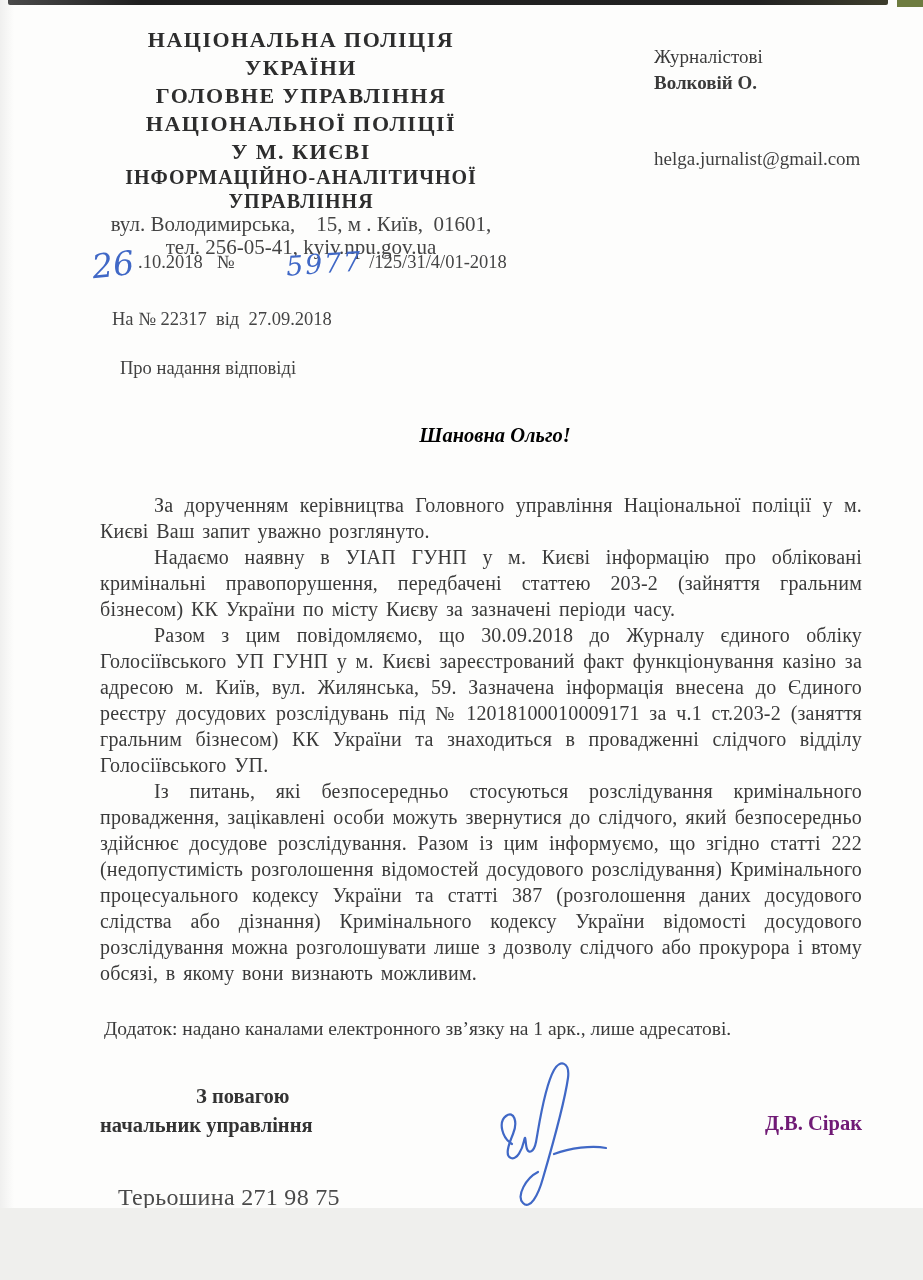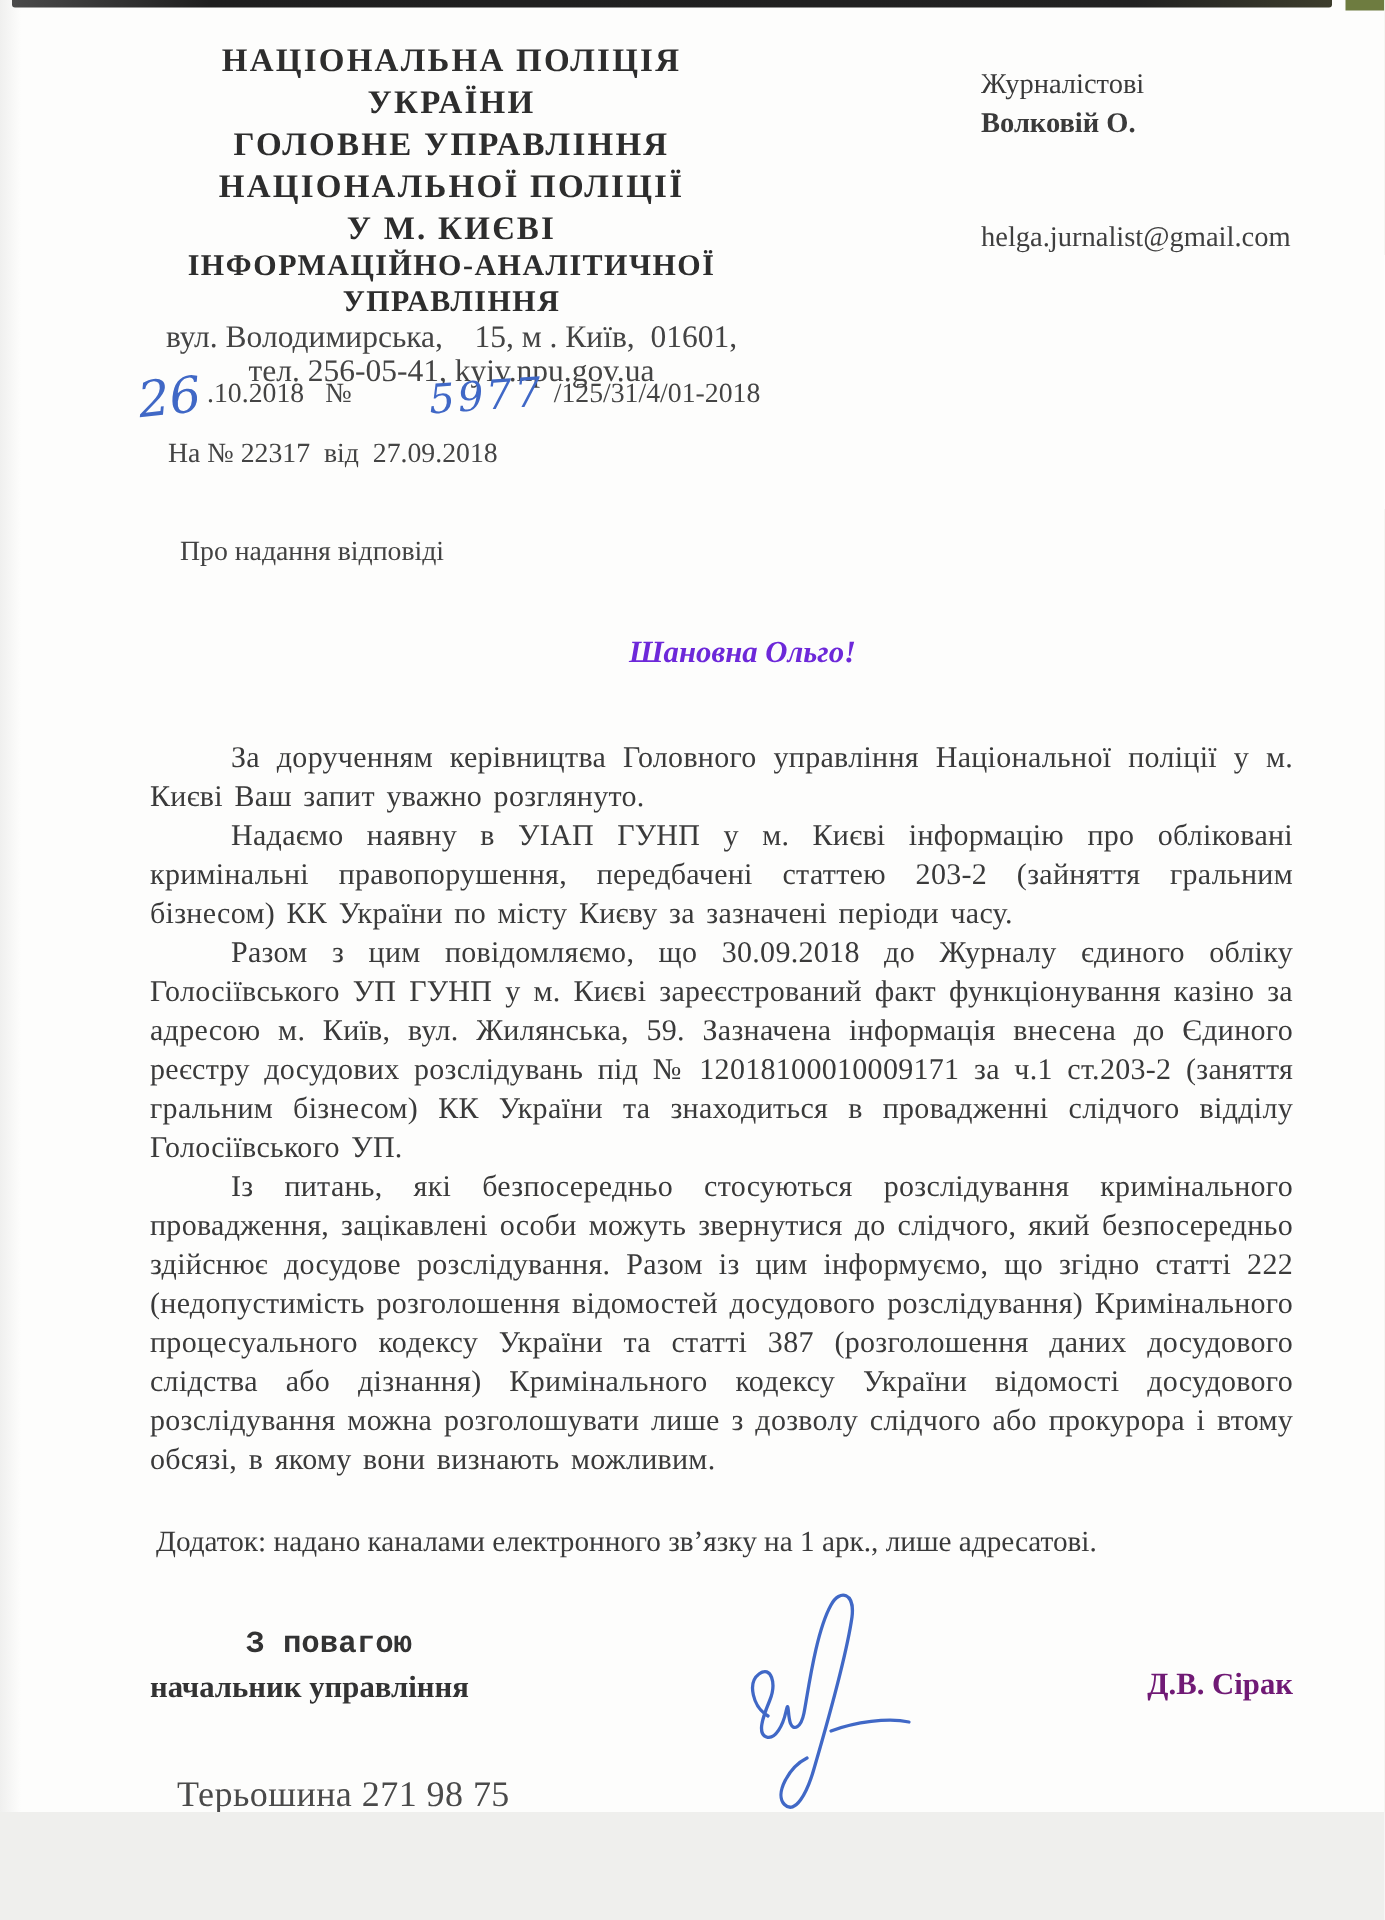--- a/index.html
+++ b/index.html
@@ -66,41 +66,41 @@
   .num-label{display:inline-block;margin-left:14px;vertical-align:2px;}
   .hand-num{
     display:inline-block;
     font-family:"DejaVu Serif",serif;font-style:italic;
     color:var(--ink-blue);font-size:27px;line-height:26px;
     letter-spacing:2px;transform:rotate(-4deg);
     margin-left:52px;margin-right:6px;vertical-align:-3px;
   }
   .num-suffix{display:inline-block;vertical-align:2px;}
   .in-ref{
-    text-align:left;margin-left:42px;margin-top:3px;
+    text-align:left;margin-left:42px;margin-top:19px;
     font-size:18.5px;color:#444;white-space:pre-wrap;
   }
 
   
   .addressee{
     position:absolute;top:44px;left:628px;width:280px;
     font-size:19px;line-height:26px;margin-left:26px;
   }
   .addressee .name{font-weight:bold;}
   .addressee .email{margin-top:50px;font-size:19px;color:#3f3f3f;}
 
   .subject{
     position:absolute;top:358px;left:120px;
     font-size:18.5px;color:#424242;
   }
   .salutation{
     position:absolute;top:424px;left:100px;width:790px;
     text-align:center;
     font-weight:bold;font-style:italic;font-size:20.5px;
-    color:#6d28d9;
+    color:#000000;
   }
 
   .body-text{
     position:absolute;top:492px;left:100px;width:762px;
     max-height:522px;overflow:hidden;
   }
   .body-text p{
     font-size:20px;line-height:26px;
     text-align:justify;text-indent:54px;
     letter-spacing:.2px;word-spacing:2.5px;
@@ -110,21 +110,21 @@
   .attachment{
     position:absolute;top:1018px;left:104px;width:770px;
     font-size:19.5px;color:var(--text-ink);
   }
 
   .signoff-left{
     position:absolute;top:1082px;left:100px;
     font-weight:bold;font-size:20.5px;line-height:29px;
     color:#333;
   }
-  .signoff-left .regards{margin-left:64px;font-family:Liberation Mono, monospace;}
+  .signoff-left .regards{margin-left:96px;}
   .signer-name{
     position:absolute;top:1112px;left:640px;width:222px;
     text-align:right;font-weight:bold;font-size:20.5px;color:#701a75;
   }
   .signature{
     position:absolute;top:1058px;left:478px;width:150px;height:170px;
   }
   .signature svg{width:100%;height:100%;}
   .signature path{
     fill:none;stroke:var(--ink-blue);stroke-width:2.2;

